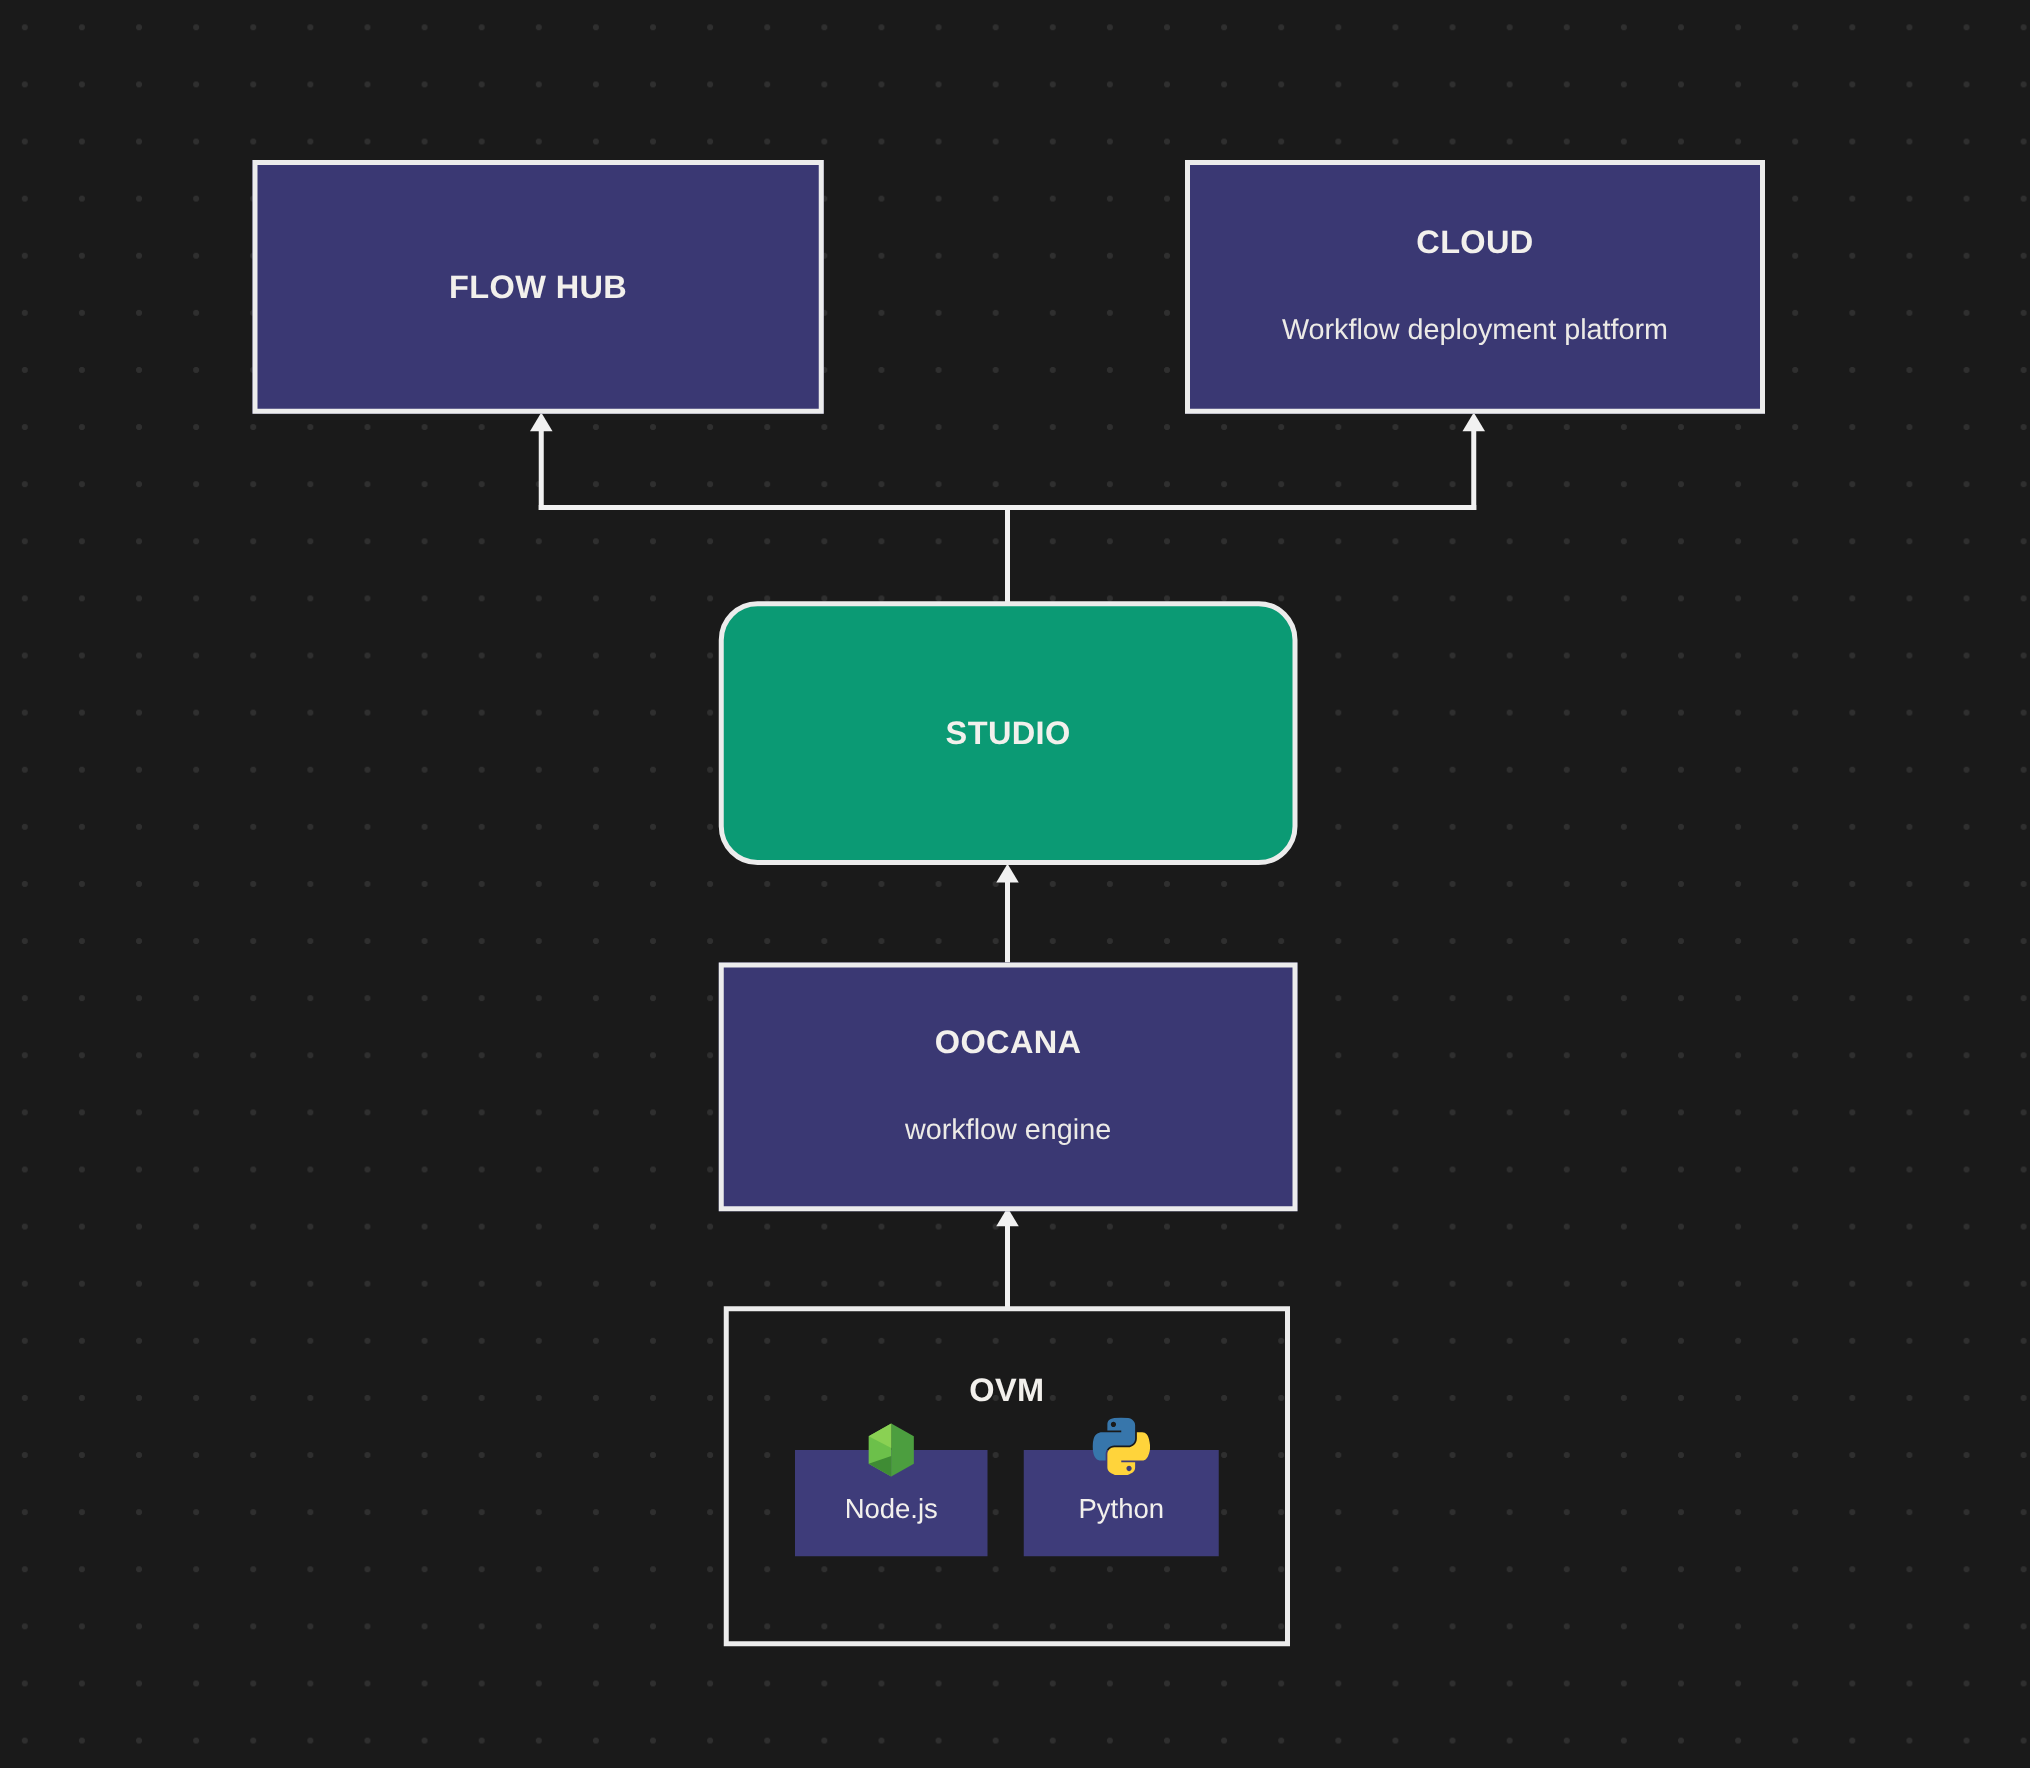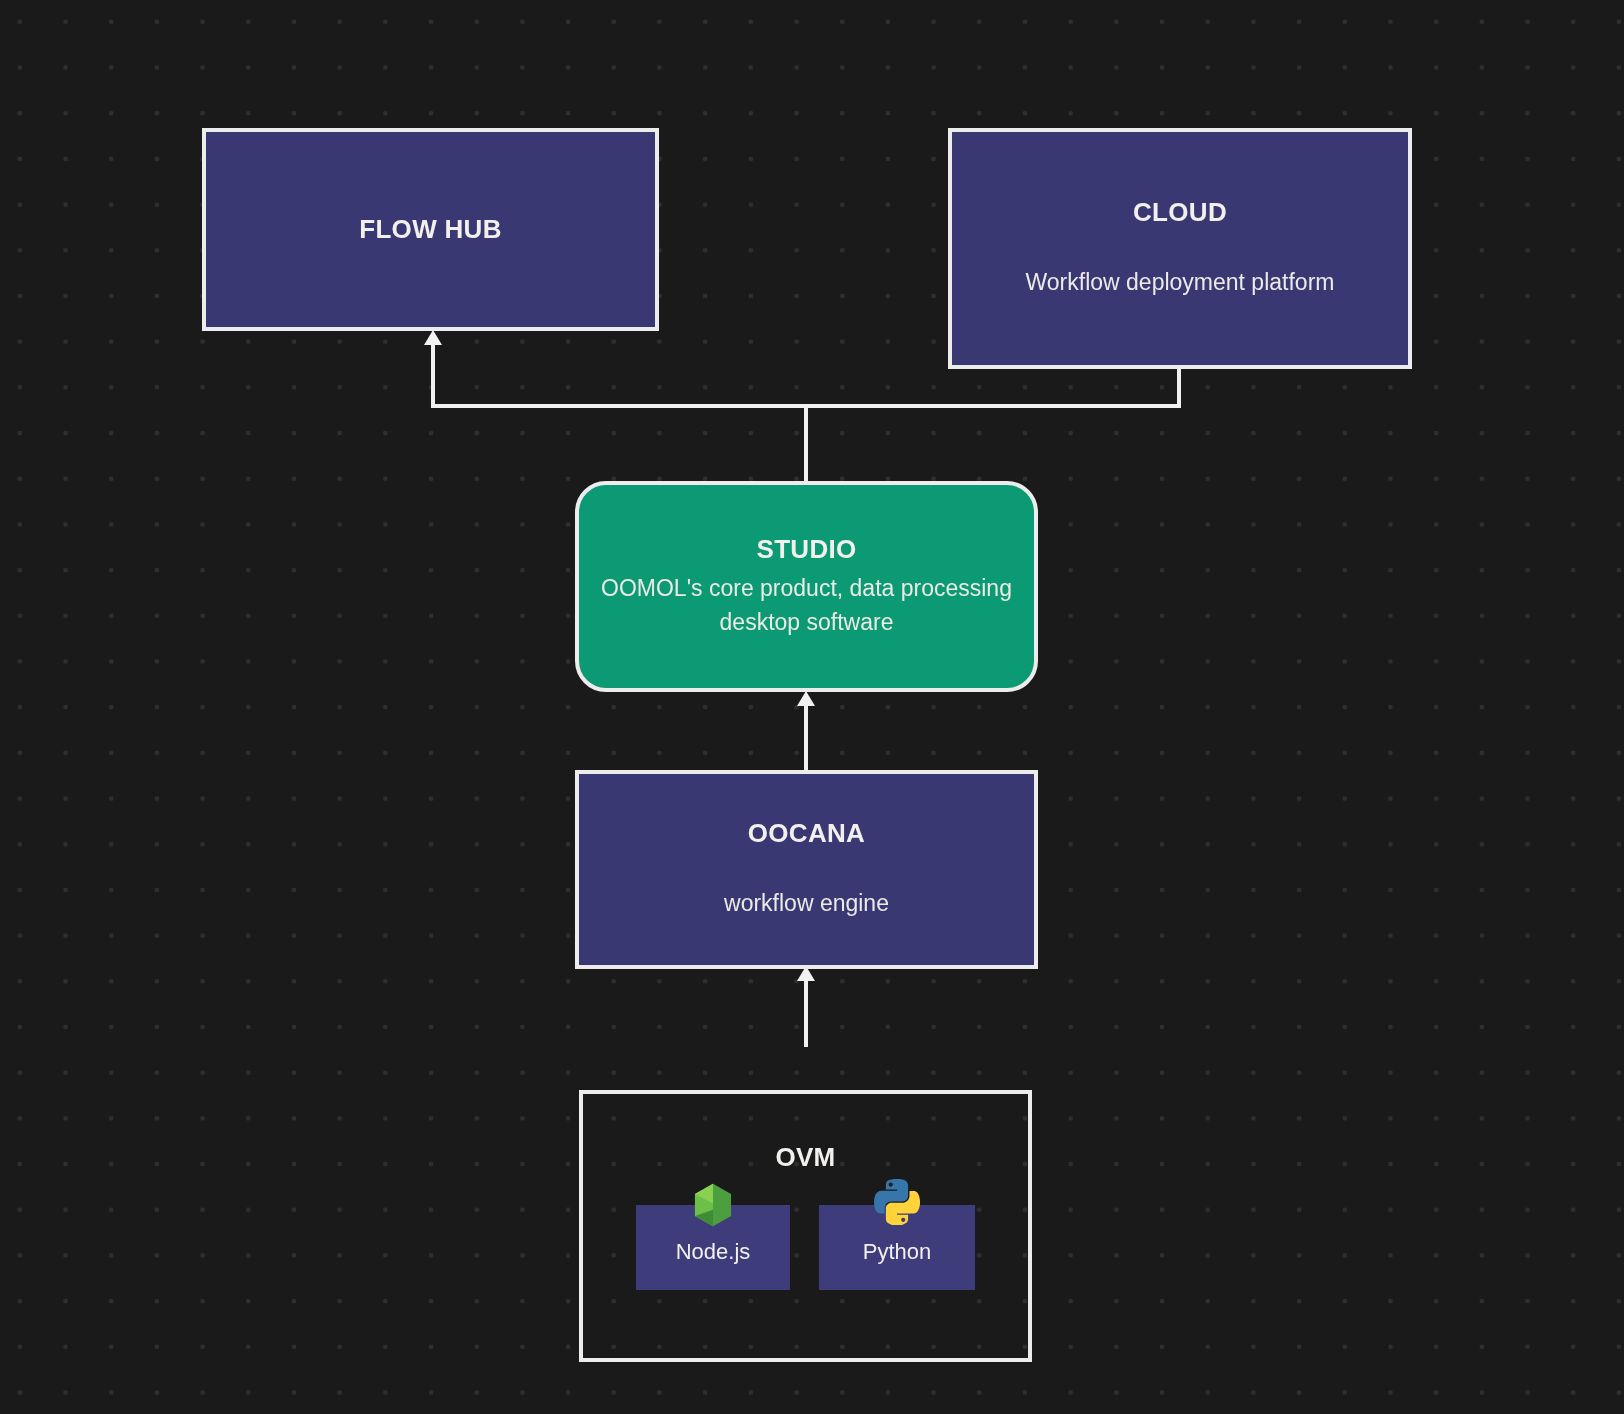--- a/index.html
+++ b/index.html
@@ -69,25 +69,25 @@
     font-weight: 400;
     margin-top: 7px;
     line-height: 1.45;
     color: #eceae6;
   }
   .fill-purple { background: #3a3873; gap: 31px; }
   .fill-green  { background: #0b9a74; border-radius: 31px; }
   .fill-none   { background: transparent; }
 
   #flow-hub { left: 202px; top: 128px;  width: 457px; height: 203px; }
-  #cloud    { left: 948px; top: 128px;  width: 464px; height: 241px; }
+  #cloud    { left: 948px; top: 128px;  width: 464px; height: 203px; }
   #studio   { left: 575px; top: 481px;  width: 463px; height: 211px; }
   #oocana   { left: 575px; top: 770px;  width: 463px; height: 199px; }
   #ovm      { left: 579px; top: 1045px; width: 453px; height: 272px;
-              justify-content: flex-start; padding-top: 48px; margin-top: 45px; }
+              justify-content: flex-start; padding-top: 48px; }
 
   .prewrap { white-space: pre-line; max-width: 430px; }
 
   
   .ovm-children {
     display: flex;
     gap: 29px;
     margin-top: 32px;
   }
   .runtime-box {
@@ -135,22 +135,20 @@
     <div class="node-title">FLOW HUB</div>
   </div>
 
   <div class="node fill-purple" id="cloud">
     <div class="node-title">CLOUD</div>
     <div class="node-subtitle">Workflow deployment platform</div>
   </div>
 
   <div class="node fill-green" id="studio">
     <div class="node-title">STUDIO</div>
-    <div class="node-subtitle prewrap">OOMOL's core product, data processing
-desktop software</div>
   </div>
 
   <div class="node fill-purple" id="oocana">
     <div class="node-title">OOCANA</div>
     <div class="node-subtitle">workflow engine</div>
   </div>
 
   <div class="node fill-none" id="ovm">
     <div class="node-title">OVM</div>
 

